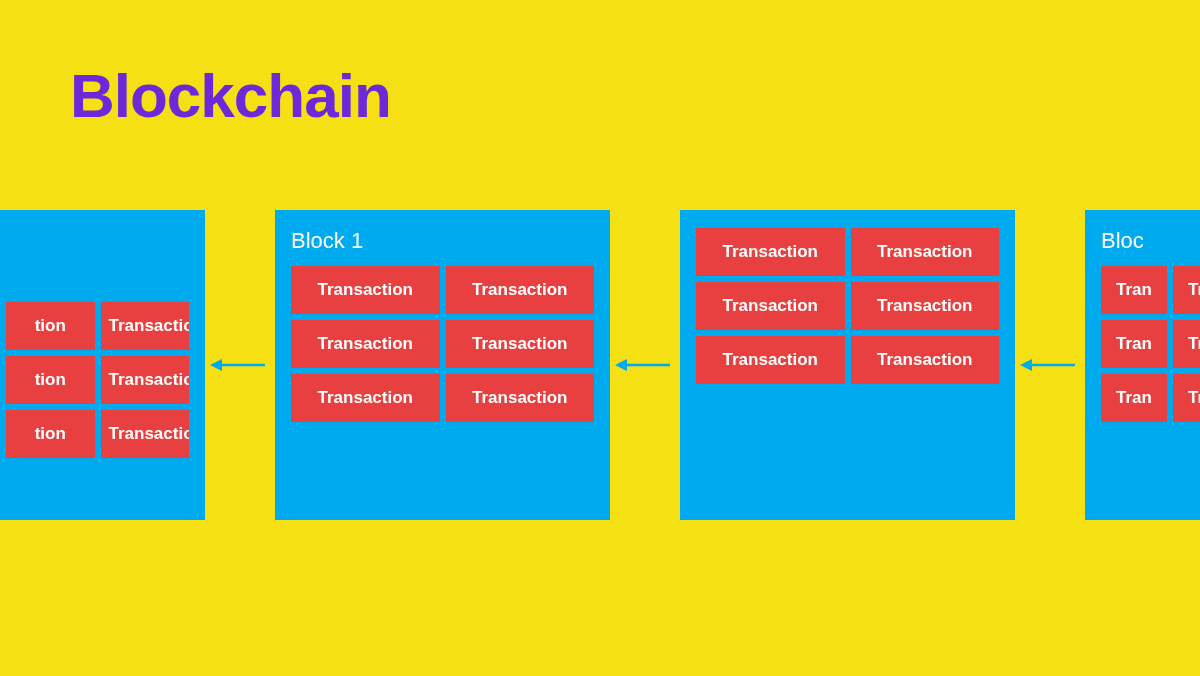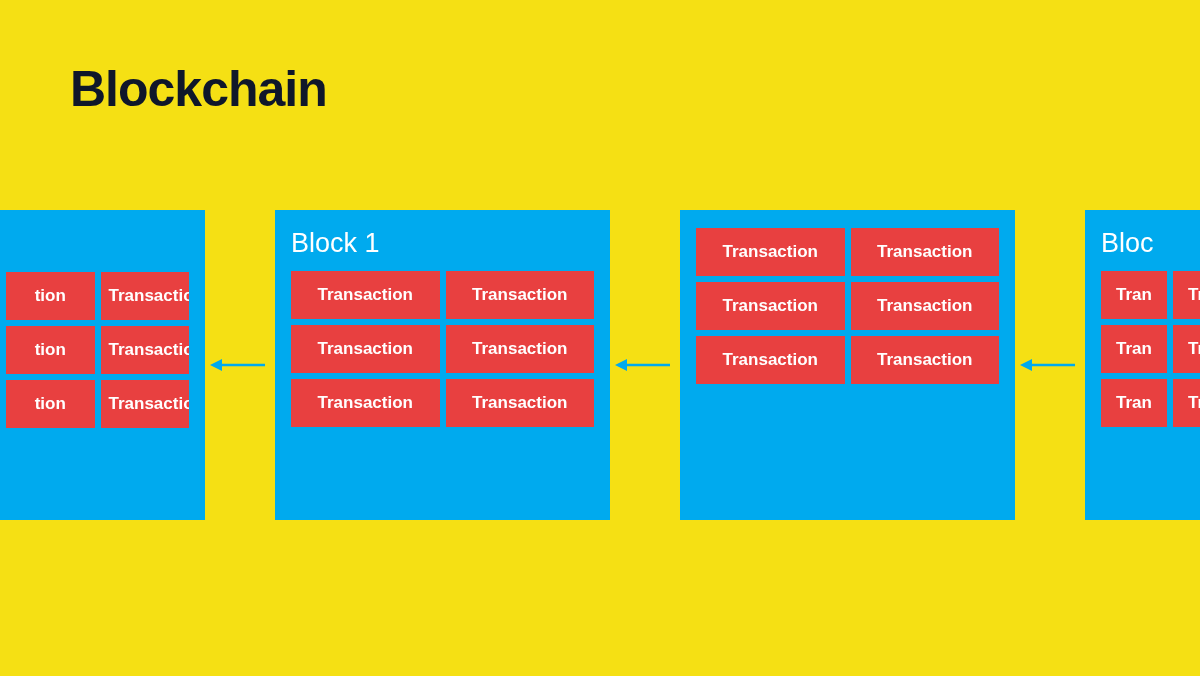--- a/index.html
+++ b/index.html
@@ -9,23 +9,23 @@
       background-color: #F5E014;
       font-family: 'Arial', sans-serif;
       overflow: hidden;
       position: relative;
     }
 
     .page-title {
       position: absolute;
       top: 60px;
       left: 70px;
-      font-size: 50px;
+      font-size: 62px;
       font-weight: 700;
-      color: #0f172a;
+      color: #6d28d9;
       letter-spacing: -1px;
     }
 
     .blockchain-container {
       position: absolute;
       top: 210px;
       left: 0;
       width: 1200px;
       display: flex;
       align-items: center;
@@ -51,21 +51,21 @@
     }
 
     .block-partial-right {
       width: 170px;
       height: 310px;
       overflow: hidden;
     }
 
     .block-label {
       color: #ffffff;
-      font-size: 27px;
+      font-size: 22px;
       font-weight: 400;
       margin-bottom: 12px;
     }
 
     .transactions-grid {
       display: grid;
       grid-template-columns: 1fr 1fr;
       gap: 6px;
     }
 
@@ -96,21 +96,21 @@
 
   </style>
 </head>
 <body>
 
 <h1 class="page-title">Blockchain</h1>
 
 <div class="blockchain-container">
 
   <div class="block block-partial-left" style="margin-left:-10px;">
-    <div class="transactions-grid" style="margin-top:44px;">
+    <div class="transactions-grid" style="margin-top:74px;">
       <div class="transaction-cell" style="overflow:hidden;">tion</div>
       <div class="transaction-cell">Transaction</div>
       <div class="transaction-cell" style="overflow:hidden;">tion</div>
       <div class="transaction-cell">Transaction</div>
       <div class="transaction-cell" style="overflow:hidden;">tion</div>
       <div class="transaction-cell">Transaction</div>
     </div>
   </div>
 
   <div class="arrow-left">

